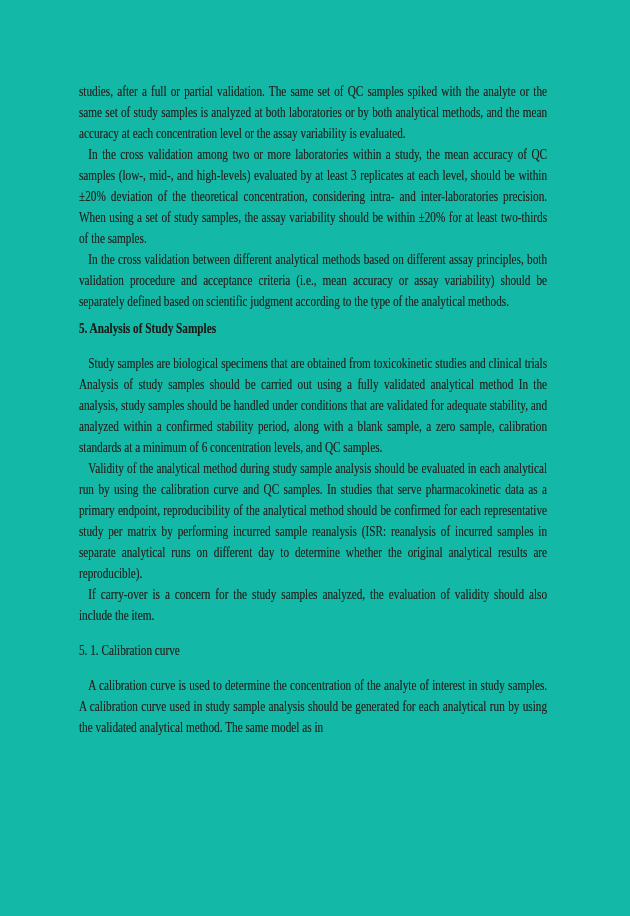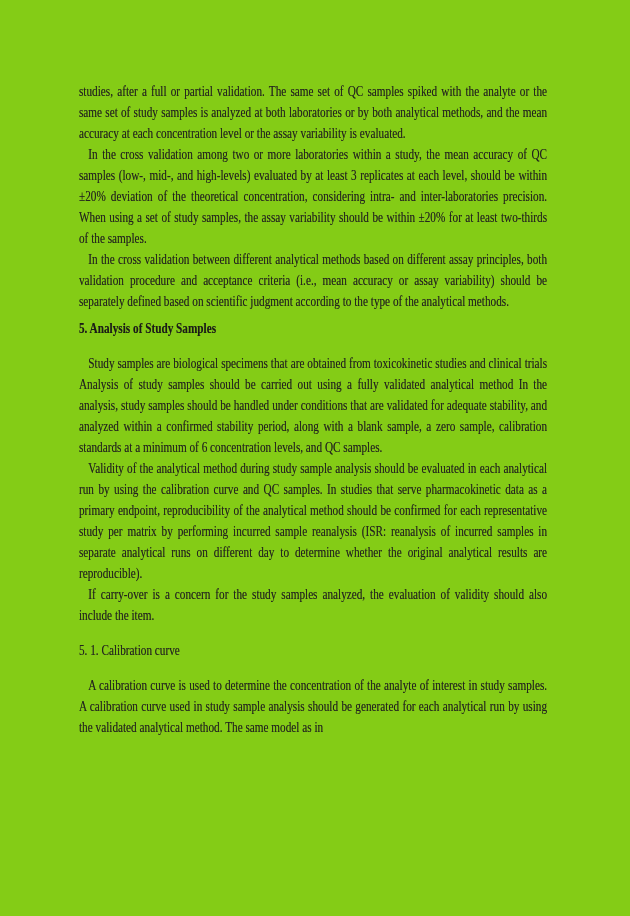--- a/index.html
+++ b/index.html
@@ -9,21 +9,21 @@
   body {
     width: 630px;
     height: 916px;
     overflow: hidden;
     background: #fbfbfa;
   }
   .page {
     position: relative;
     width: 630px;
     height: 916px;
-    background: #84cc16;
+    background: #14b8a6;
     font-family: "Liberation Serif", "DejaVu Serif", serif;
     color: #23231f;
   }
   
   .content {
     position: absolute;
     left: 79px;
     top: 81px;
     width: 604px;
     transform: scaleX(0.775);

